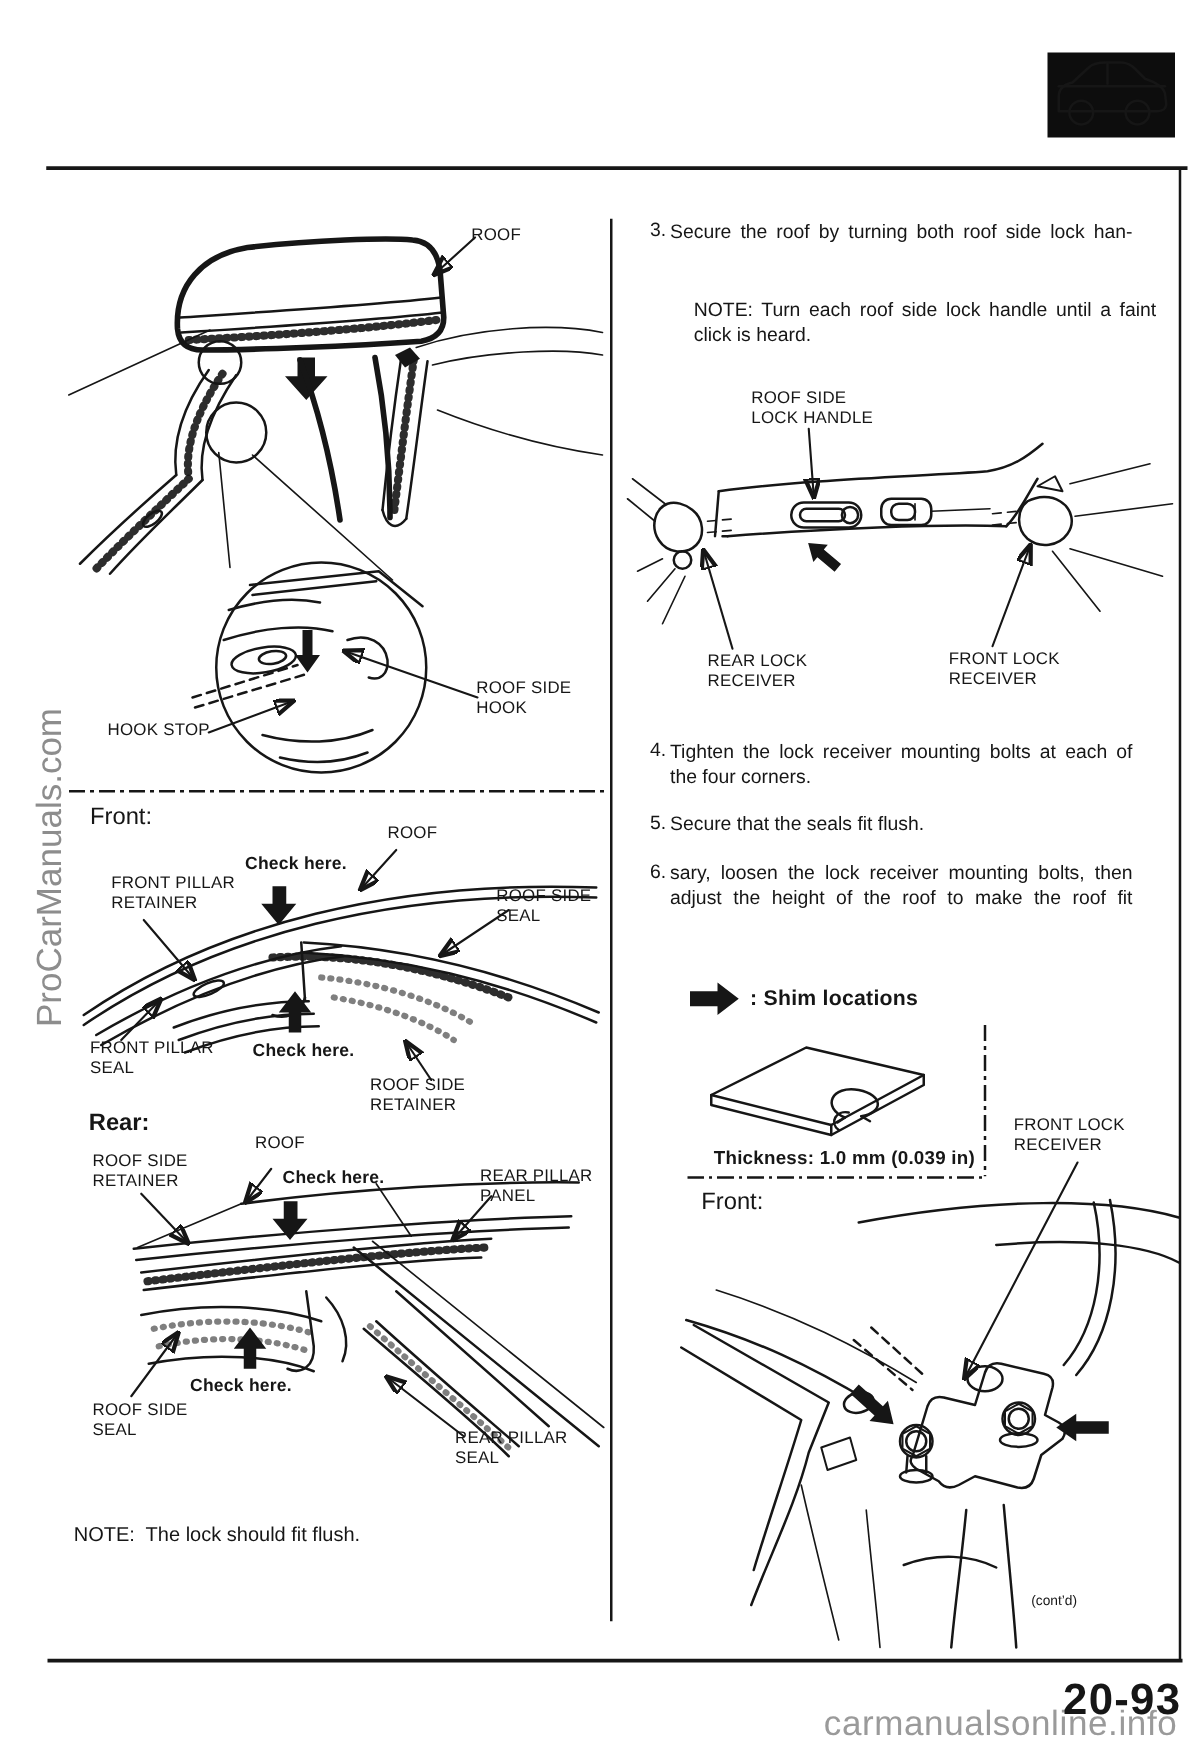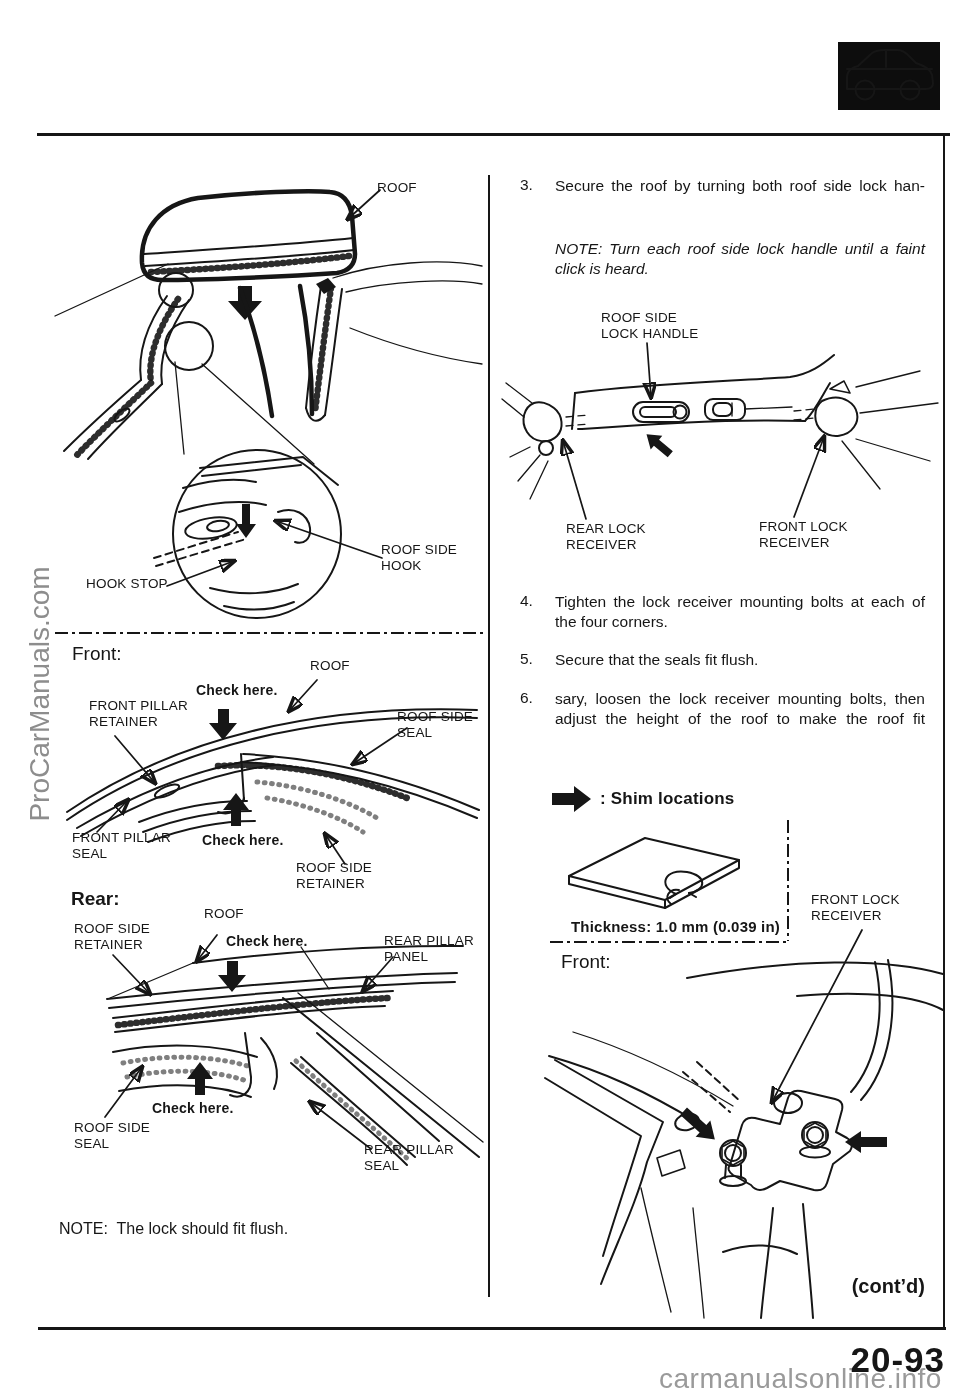--- a/index.html
+++ b/index.html
@@ -10,25 +10,25 @@
   .dashdot-h{position:absolute;height:2px;
     background:repeating-linear-gradient(90deg,#161616 0 13px,transparent 13px 17px,#161616 17px 20px,transparent 20px 24px);}
   .dashdot-v{position:absolute;width:2px;
     background:repeating-linear-gradient(180deg,#161616 0 13px,transparent 13px 17px,#161616 17px 20px,transparent 20px 24px);}
   
   .lbl{position:absolute;font-size:13.5px;line-height:1.22;letter-spacing:.2px;white-space:pre-line;}
   .b{font-weight:bold;}
   .sect{position:absolute;font-size:19px;}
   .step{position:absolute;}
   .step .num{position:absolute;left:0;top:0;font-size:15.5px;}
-  .step .txt{margin-left:35px;width:370px;}
+  .step .txt{margin-left:16px;width:370px;}
   .line{font-size:15.5px;line-height:20px;}
   .jl{text-align:justify;text-align-last:justify;}
   .note-l{position:absolute;font-size:16px;white-space:pre;}
-  .contd{position:absolute;font-size:20px;font-weight:bold;text-align:right;}
+  .contd{position:absolute;font-size:11px;font-weight:normal;}
   .pagenum{position:absolute;font-size:35px;font-weight:bold;letter-spacing:1px;}
   .wm-b{position:absolute;font-size:28px;color:#9a9a9a;letter-spacing:.5px;}
   .wm-s{position:absolute;font-size:28px;color:#8d8d8d;white-space:nowrap;
         transform:translate(-50%,-50%) rotate(-90deg);}
   
   svg{position:absolute;overflow:visible;}
   svg path,svg circle,svg ellipse,svg rect,svg polyline{fill:none;stroke:#161616;stroke-width:2;
         stroke-linecap:round;stroke-linejoin:round;}
   svg polygon{fill:#161616;stroke:none;}
   svg .ol{fill:none;stroke:#161616;stroke-width:1.6;}
@@ -208,21 +208,21 @@
 
   <div class="note-l" style="left:59px;top:1220px;">NOTE:  The lock should fit flush.</div>
 
   <div class="step" style="left:520px;top:176px;">
     <span class="num">3.</span>
     <div class="txt">
       <div class="line jl">Secure the roof by turning both roof side lock han-</div>
     </div>
   </div>
   <div class="step" style="left:555px;top:239px;">
-    <div class="txt" style="margin-left:0;font-style:italic;">
+    <div class="txt" style="margin-left:0;">
       <div class="line jl">NOTE: Turn each roof side lock handle until a faint</div>
       <div class="line">click is heard.</div>
     </div>
   </div>
 
   <svg style="left:500px;top:341px;" width="440" height="220" viewBox="0 0 440 220">
     <path d="M75,52 C150,42 240,40 290,36 C310,33 322,24 334,14" stroke-width="2.6"></path>
     <path d="M82,88 C160,82 250,78 305,80"></path>
     <path d="M75,52 L72,88 M78,88 L82,88"></path>
     <path d="M305,80 C315,70 322,55 330,42"></path>

